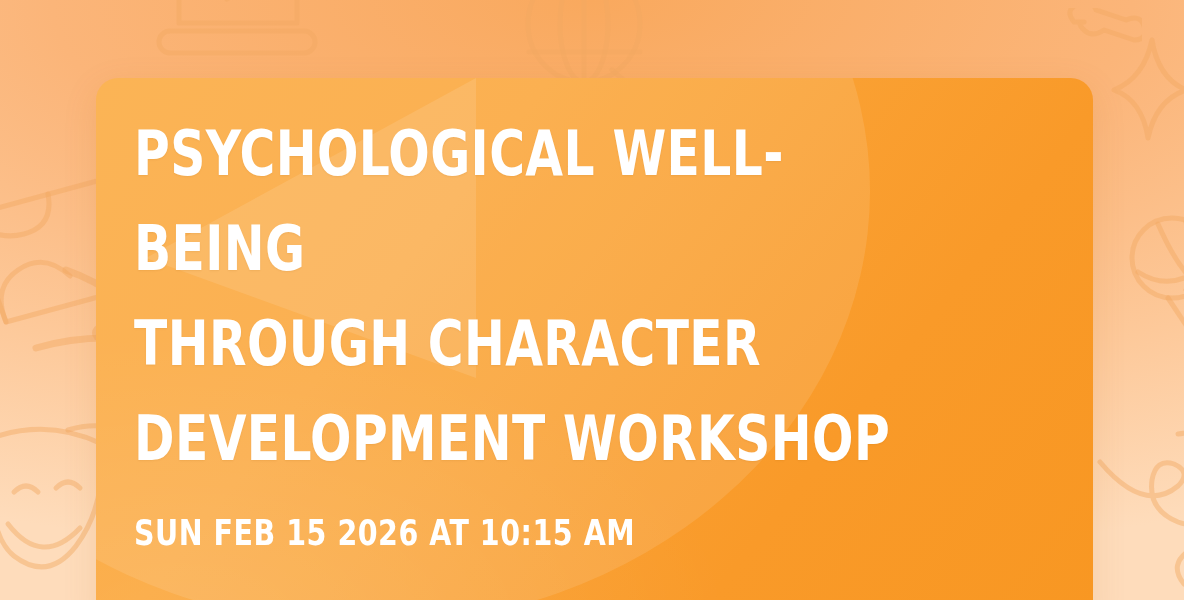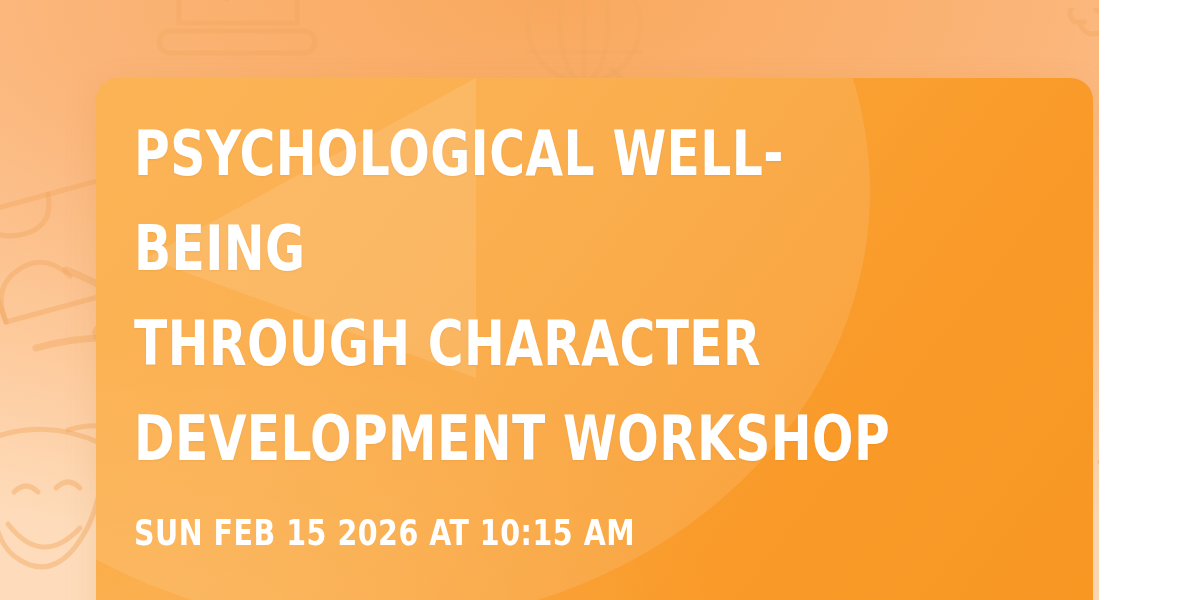--- a/index.html
+++ b/index.html
@@ -6,21 +6,21 @@
 
   html, body {
     width:1200px; height:600px;
     overflow:hidden;
     font-family:"Liberation Sans", sans-serif;
   }
 
   
   #event-banner {
     position:relative;
-    width:1099px; height:600px;
+    width:1184px; height:600px;
     background:
       radial-gradient(120% 95% at 50% 0%,
           #f9a95e 0%,
           #fbb579 38%,
           #fdc99a 70%,
           #fedcbb 100%);
     overflow:hidden;
   }
 
   

